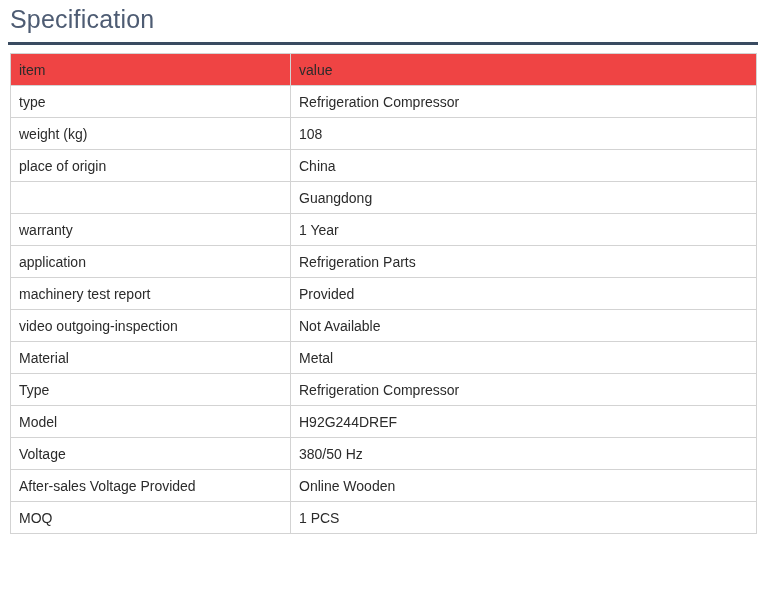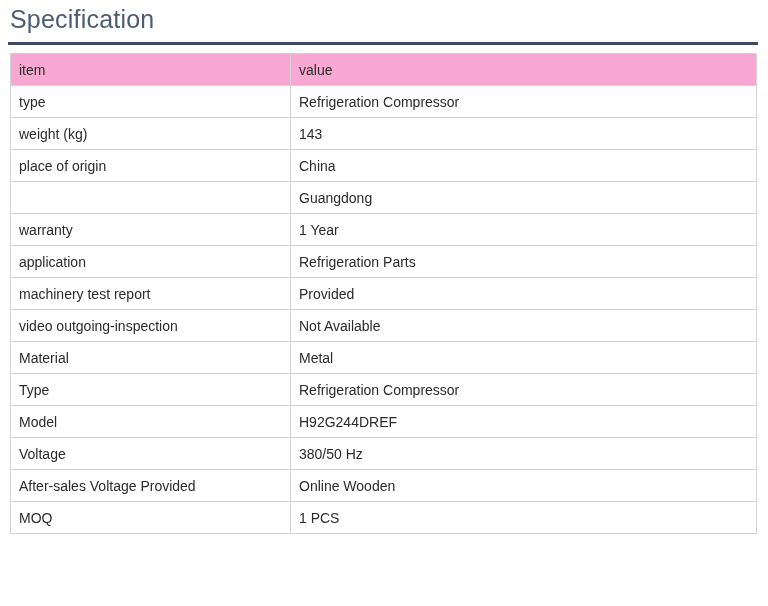--- a/index.html
+++ b/index.html
@@ -43,21 +43,21 @@
     padding: 0 8px;
     font-size: 14px;
     color: #2b2b2b;
     text-align: left;
     vertical-align: middle;
     font-weight: normal;
     white-space: nowrap;
     overflow: hidden;
   }
   table.spec-table th {
-    background: #f9a8d4;
+    background: #ef4444;
   }
   table.spec-table col.col-item { width: 280px; }
 </style>
 </head>
 <body>
 
 <div class="page">
   <h2 class="title">Specification</h2>
   <div class="rule"></div>
   <table class="spec-table">
@@ -71,21 +71,21 @@
         <th>value</th>
       </tr>
     </thead>
     <tbody id="spec-body">
         <tr>
           <td>type</td>
           <td>Refrigeration Compressor</td>
         </tr>
         <tr>
           <td>weight (kg)</td>
-          <td>143</td>
+          <td>108</td>
         </tr>
         <tr>
           <td>place of origin</td>
           <td>China</td>
         </tr>
         <tr>
           <td></td>
           <td>Guangdong</td>
         </tr>
         <tr>

